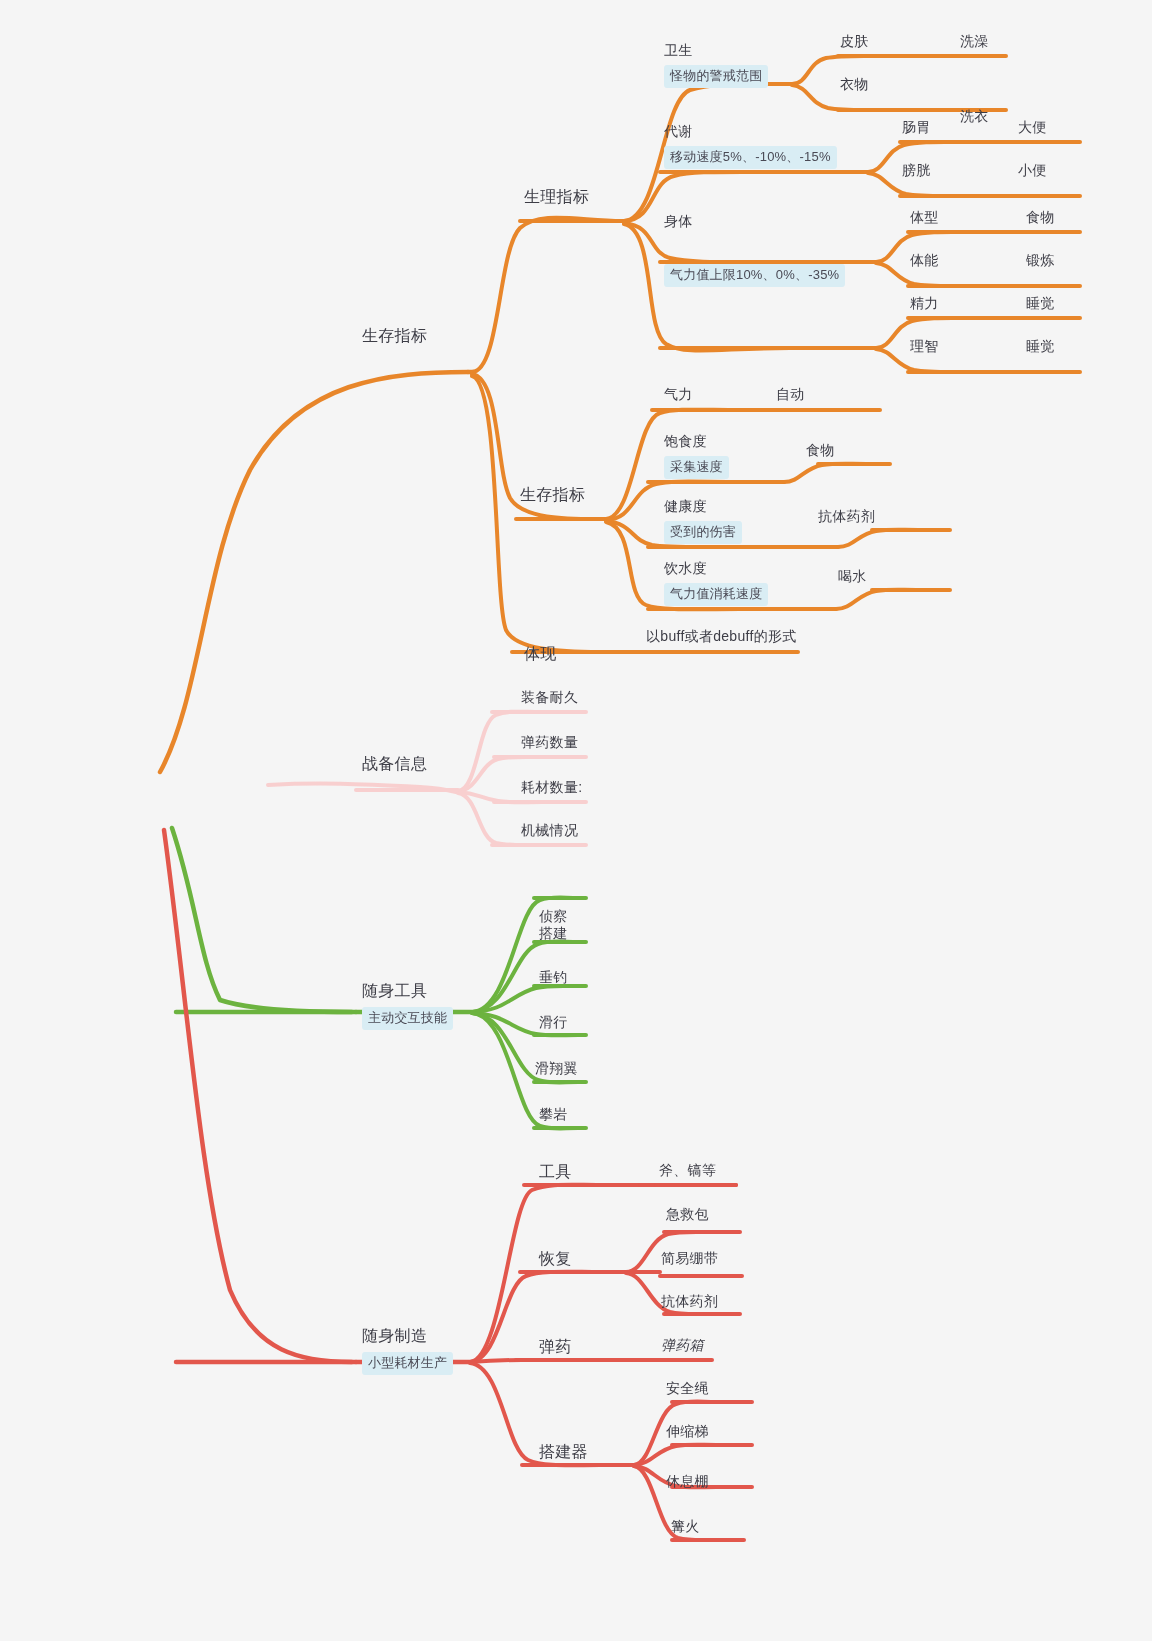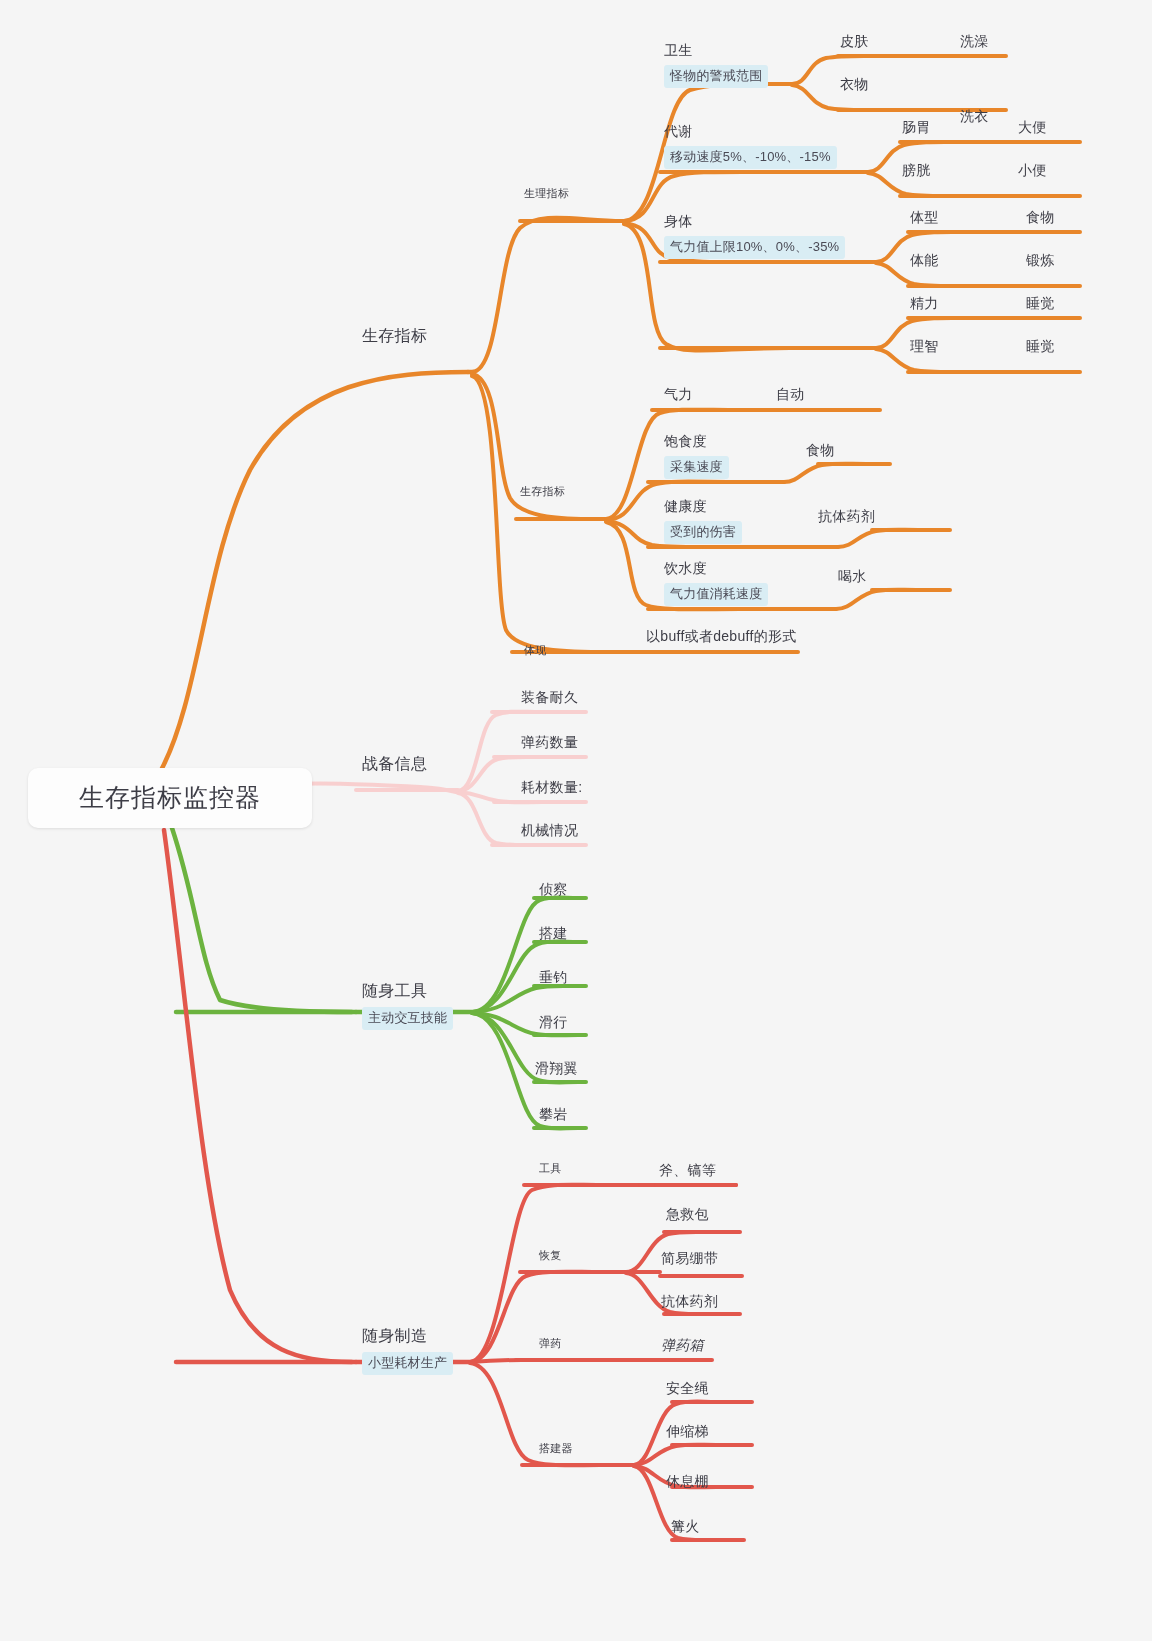--- a/index.html
+++ b/index.html
@@ -24,21 +24,21 @@
     background:#fdfdfd;
     border-radius:10px;
     box-shadow:0 1px 3px rgba(0,0,0,.10);
     display:flex;align-items:center;justify-content:center;
     padding:0 22px;
   }
   .root .node-label{font-size:25px;color:#3d3d46;letter-spacing:1px;}
   
   .l1 .node-label{font-size:16px;}
   
-  .l2 .node-label{font-size:11px;}
+  .l2 .node-label{font-size:16px;}
   
   .l3 .node-label{font-size:14px;}
   .l4 .node-label{font-size:14px;}
   .tag{
     display:inline-block;
     background:#d9edf4;
     color:#4a4a55;
     font-size:13px;
     padding:2px 6px 3px 6px;
     border-radius:3px;
@@ -173,23 +173,20 @@
       <path stroke="#e2574c" stroke-width="4" d="M634,1465 C 652,1464 656,1450 676,1446 C 688,1444 700,1445 716,1445"></path>
       <path stroke="#e2574c" stroke-width="4" d="M672,1445 L752,1445"></path>
       <path stroke="#e2574c" stroke-width="4" d="M634,1466 C 652,1467 656,1482 676,1486 C 688,1488 700,1487 716,1487"></path>
       <path stroke="#e2574c" stroke-width="4" d="M672,1487 L752,1487"></path>
       <path stroke="#e2574c" stroke-width="4" d="M634,1466 C 654,1469 658,1532 678,1538 C 690,1541 700,1540 716,1540"></path>
       <path stroke="#e2574c" stroke-width="4" d="M672,1540 L744,1540"></path>
 
     </g>
   </svg>
 
-  <div class="root" style="left:28px;top:768px;width:240px;height:60px;">
-    <span class="node-label">生存指标监控器</span>
-  </div>
 
   <div class="node l1" style="left:362px;top:325px;">
     <div class="node-label">生存指标</div>
   </div>
 
   <div class="node l2" style="left:524px;top:186px;">
     <div class="node-label">生理指标</div>
   </div>
 
   <div class="node l3 stack" style="left:664px;top:41px;">
@@ -219,21 +216,21 @@
   <div class="node l4" style="left:1018px;top:118px;">
     <div class="node-label">大便</div>
   </div>
   <div class="node l3" style="left:902px;top:161px;">
     <div class="node-label">膀胱</div>
   </div>
   <div class="node l4" style="left:1018px;top:161px;">
     <div class="node-label">小便</div>
   </div>
 
-  <div class="node l3 stack" style="left:664px;top:212px;">
+  <div class="node l3 stack" style="left:664px;top:212px;gap:28px;">
     <div class="node-label">身体</div>
     <div class="tag">气力值上限10%、0%、-35%</div>
   </div>
   <div class="node l3" style="left:910px;top:208px;">
     <div class="node-label">体型</div>
   </div>
   <div class="node l4" style="left:1026px;top:208px;">
     <div class="node-label">食物</div>
   </div>
   <div class="node l3" style="left:910px;top:251px;">
@@ -311,21 +308,21 @@
     <div class="node-label">耗材数量:</div>
   </div>
   <div class="node l3" style="left:521px;top:821px;">
     <div class="node-label">机械情况</div>
   </div>
 
   <div class="node l1 stack" style="left:362px;top:980px;">
     <div class="node-label">随身工具</div>
     <div class="tag">主动交互技能</div>
   </div>
-  <div class="node l3" style="left:539px;top:880px;">
+  <div class="node l3" style="left:539px;top:908px;font-family:Liberation Serif, serif;">
     <div class="node-label">侦察</div>
   </div>
   <div class="node l3" style="left:539px;top:924px;">
     <div class="node-label">搭建</div>
   </div>
   <div class="node l3" style="left:539px;top:968px;">
     <div class="node-label">垂钓</div>
   </div>
   <div class="node l3" style="left:539px;top:1013px;">
     <div class="node-label">滑行</div>

